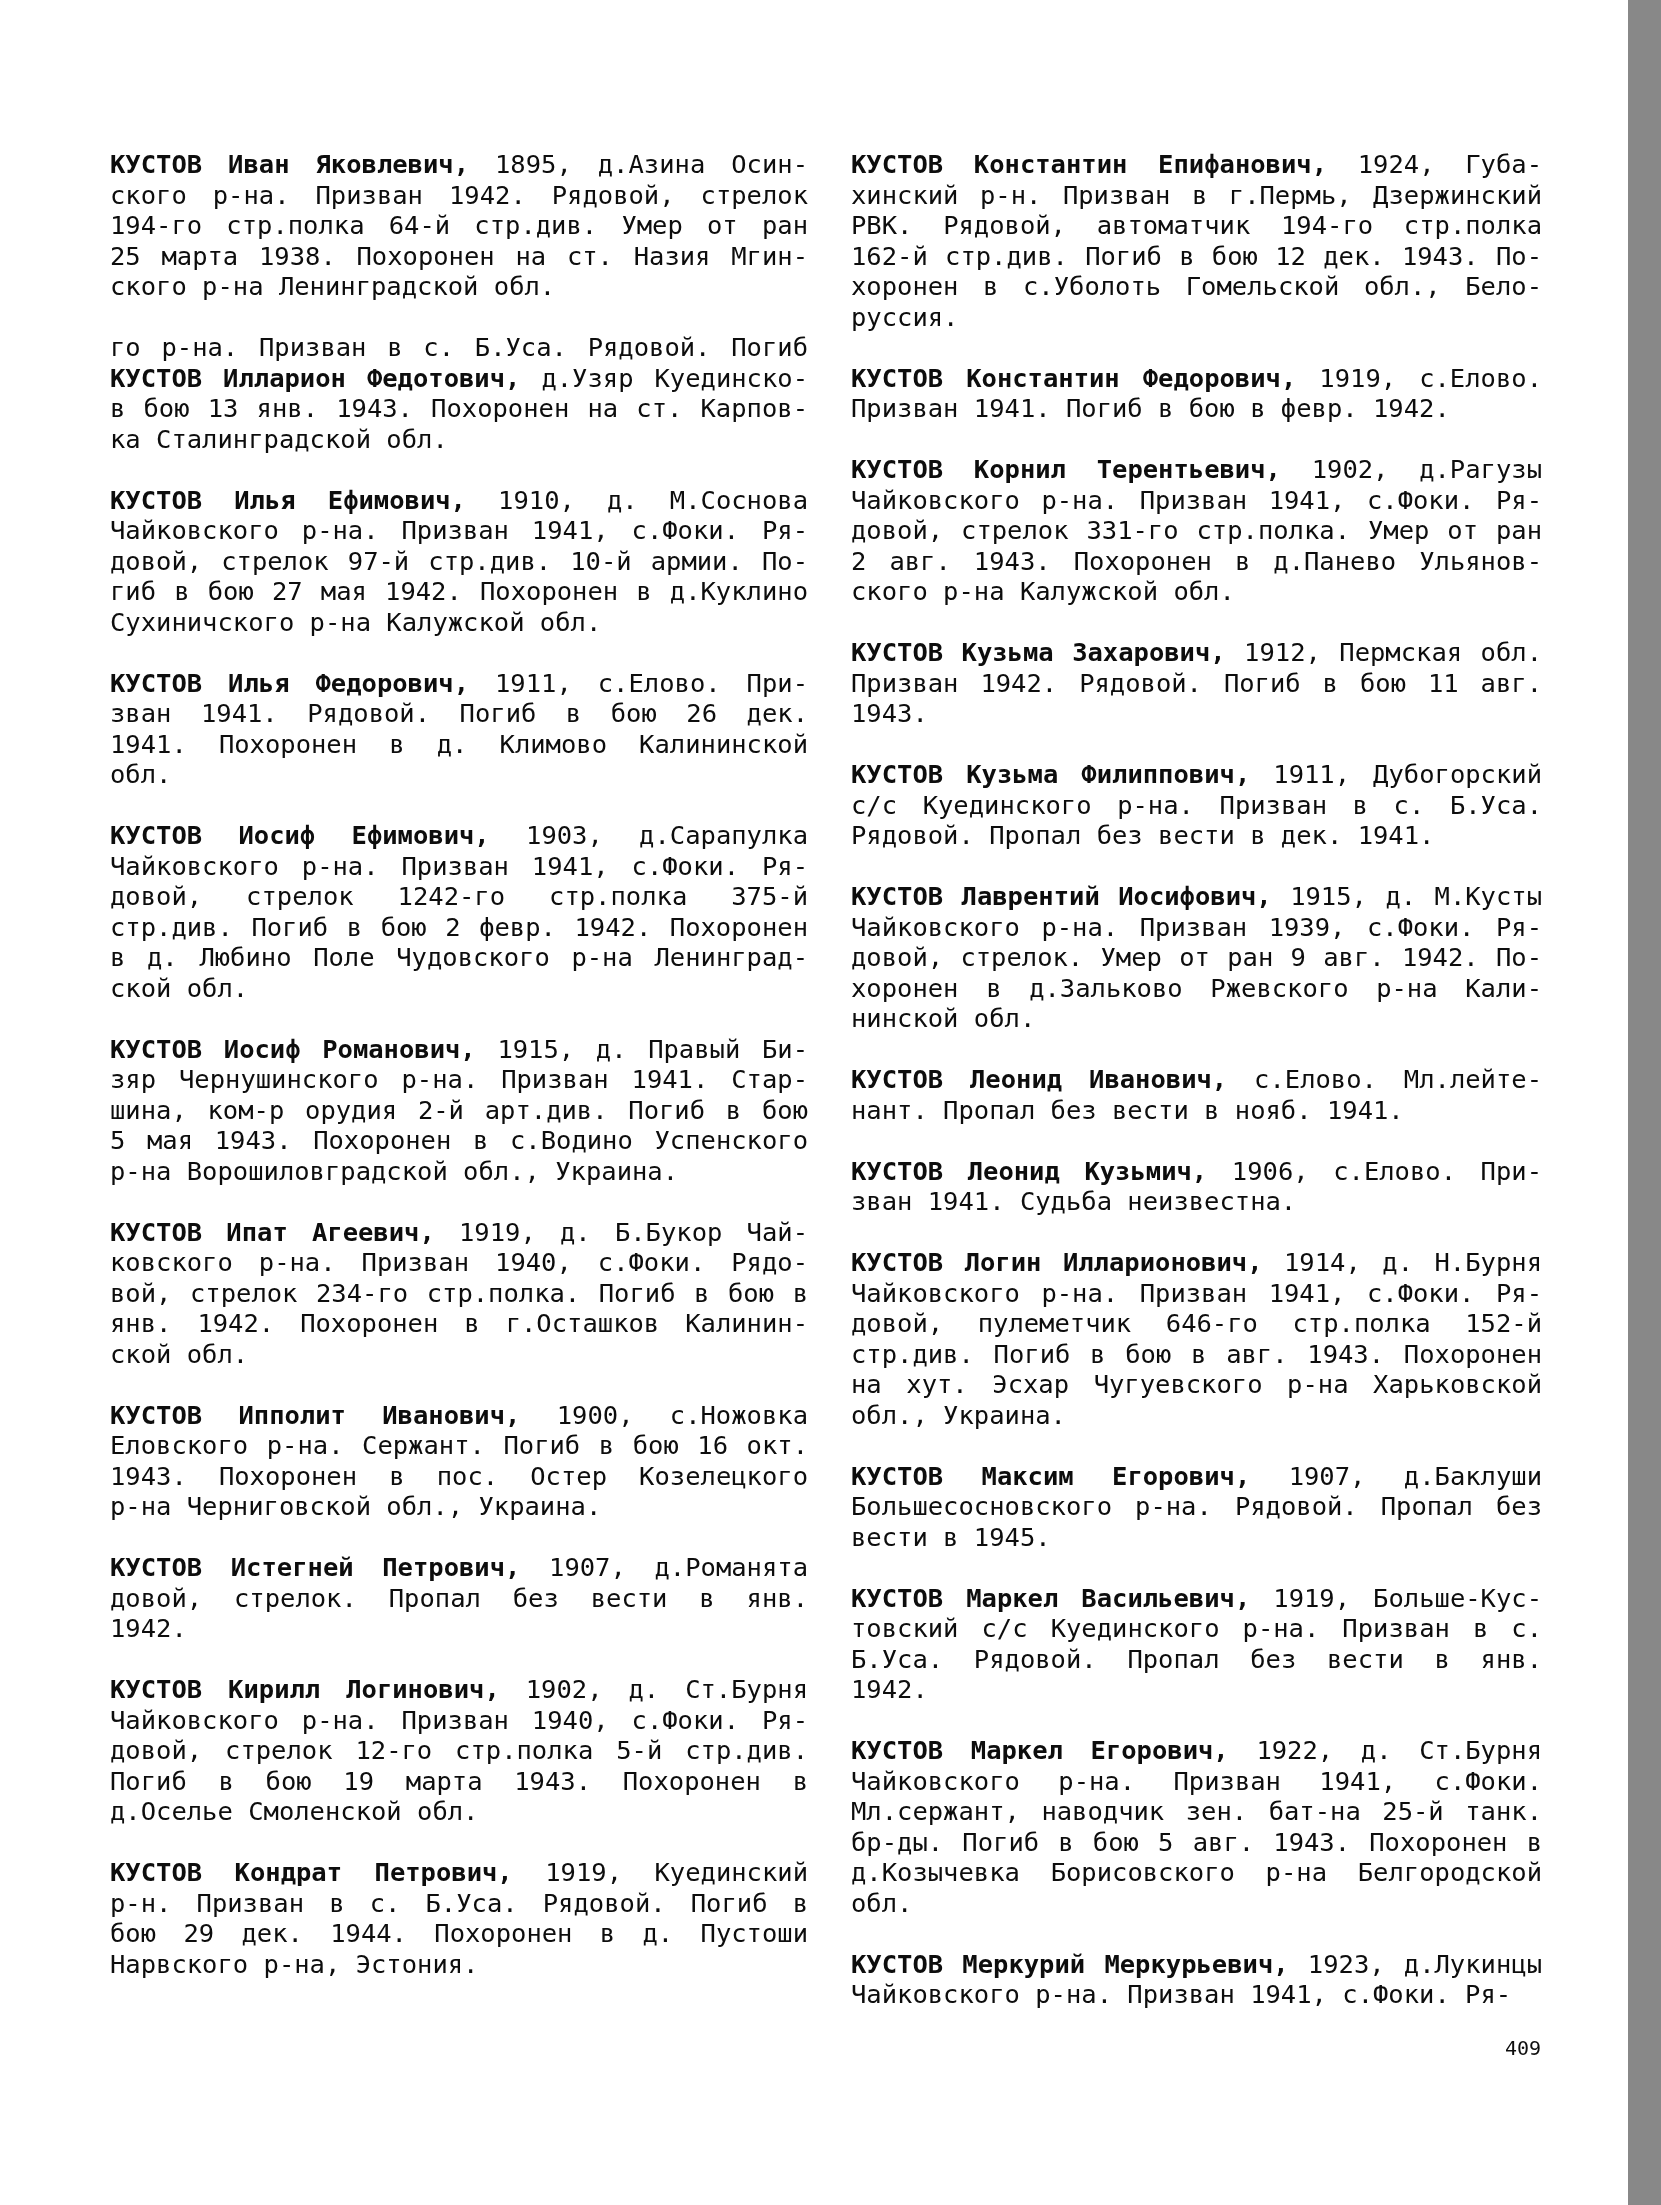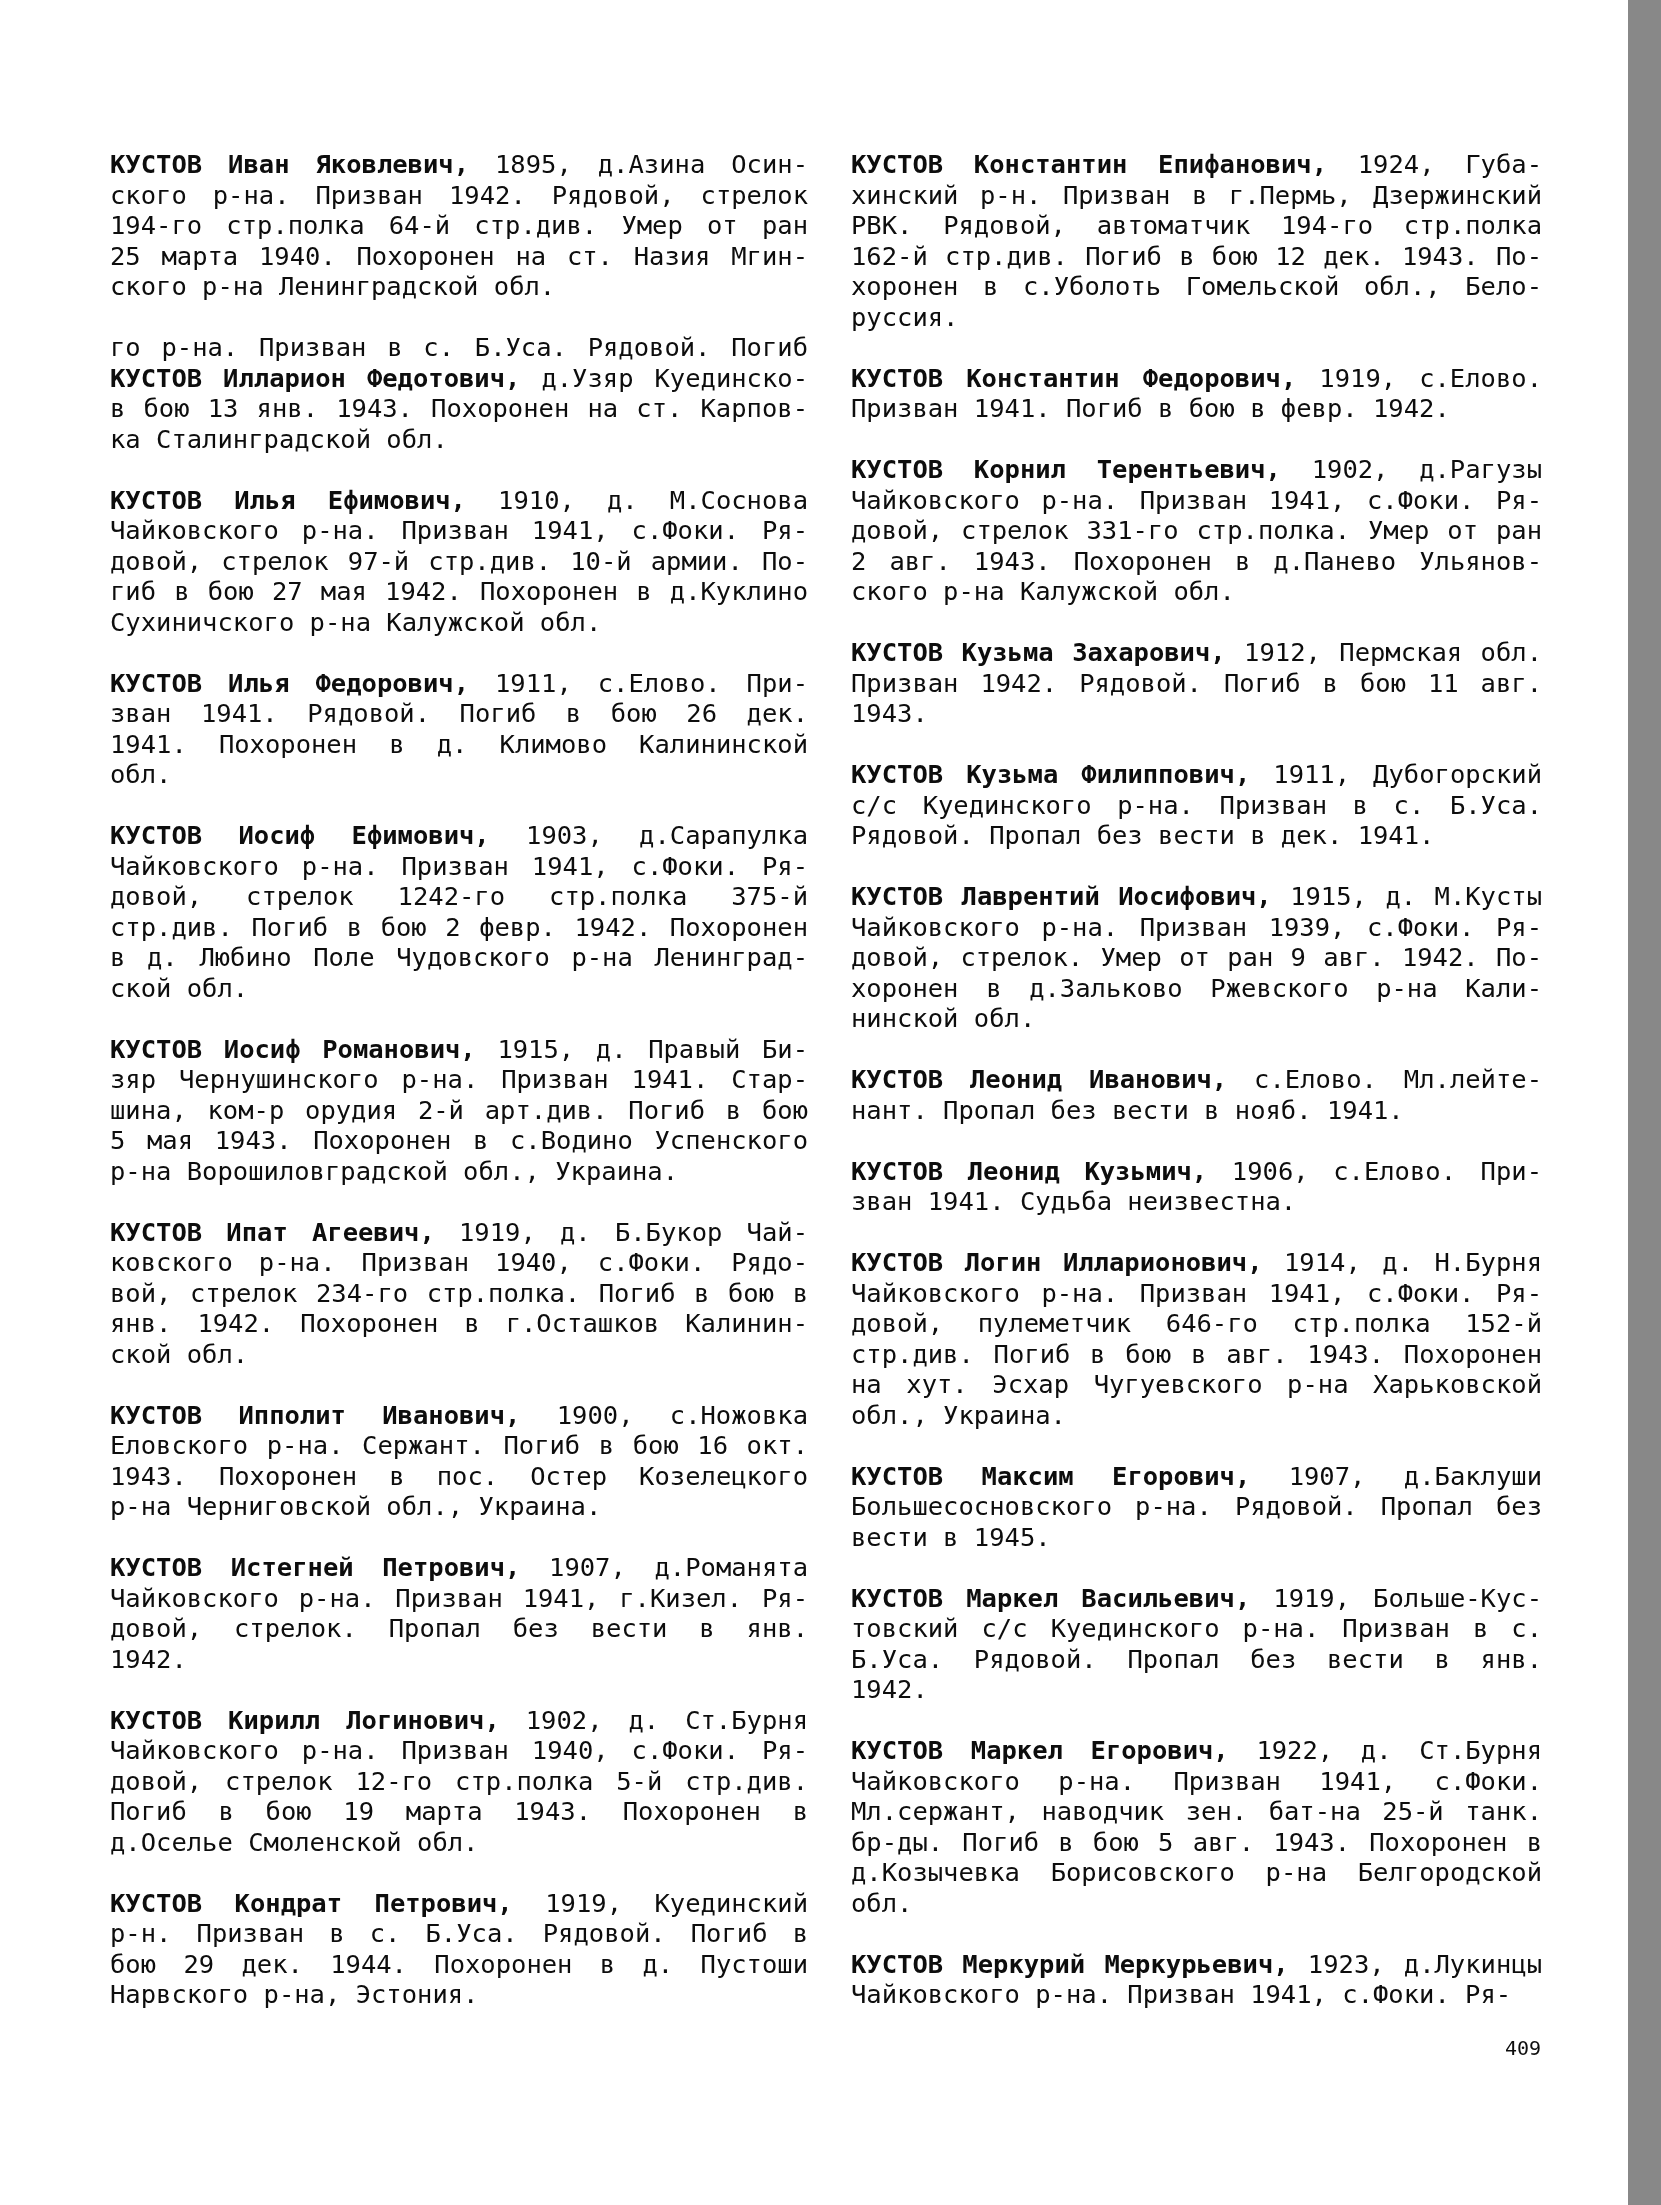--- a/index.html
+++ b/index.html
@@ -40,21 +40,21 @@
 </style>
 </head>
 <body>
 
 <div class="page">
   <div class="column left">
       <div class="entry">
         <div class="line"><span class="nm">КУСТОВ Иван Яковлевич,</span> 1895, д.Азина Осин-</div>
         <div class="line">ского р-на. Призван 1942. Рядовой, стрелок</div>
         <div class="line">194-го стр.полка 64-й стр.див. Умер от ран</div>
-        <div class="line">25 марта 1940. Похоронен на ст. Назия Мгин-</div>
+        <div class="line">25 марта 1938. Похоронен на ст. Назия Мгин-</div>
         <div class="line">ского р-на Ленинградской обл.</div>
       </div>
       <div class="entry">
         <div class="line">го р-на. Призван в с. Б.Уса. Рядовой. Погиб</div>
         <div class="line"><span class="nm">КУСТОВ Илларион Федотович,</span> д.Узяр Куединско-</div>
         <div class="line">в бою 13 янв. 1943. Похоронен на ст. Карпов-</div>
         <div class="line">ка Сталинградской обл.</div>
       </div>
       <div class="entry">
         <div class="line"><span class="nm">КУСТОВ Илья Ефимович,</span> 1910, д. М.Соснова</div>
@@ -92,21 +92,20 @@
         <div class="line">ской обл.</div>
       </div>
       <div class="entry">
         <div class="line"><span class="nm">КУСТОВ Ипполит Иванович,</span> 1900, с.Ножовка</div>
         <div class="line">Еловского р-на. Сержант. Погиб в бою 16 окт.</div>
         <div class="line">1943. Похоронен в пос. Остер Козелецкого</div>
         <div class="line">р-на Черниговской обл., Украина.</div>
       </div>
       <div class="entry">
         <div class="line"><span class="nm">КУСТОВ Истегней Петрович,</span> 1907, д.Романята</div>
-        <div class="line">Чайковского р-на. Призван 1941, г.Кизел. Ря-</div>
         <div class="line">довой, стрелок. Пропал без вести в янв.</div>
         <div class="line">1942.</div>
       </div>
       <div class="entry">
         <div class="line"><span class="nm">КУСТОВ Кирилл Логинович,</span> 1902, д. Ст.Бурня</div>
         <div class="line">Чайковского р-на. Призван 1940, с.Фоки. Ря-</div>
         <div class="line">довой, стрелок 12-го стр.полка 5-й стр.див.</div>
         <div class="line">Погиб в бою 19 марта 1943. Похоронен в</div>
         <div class="line">д.Оселье Смоленской обл.</div>
       </div>

